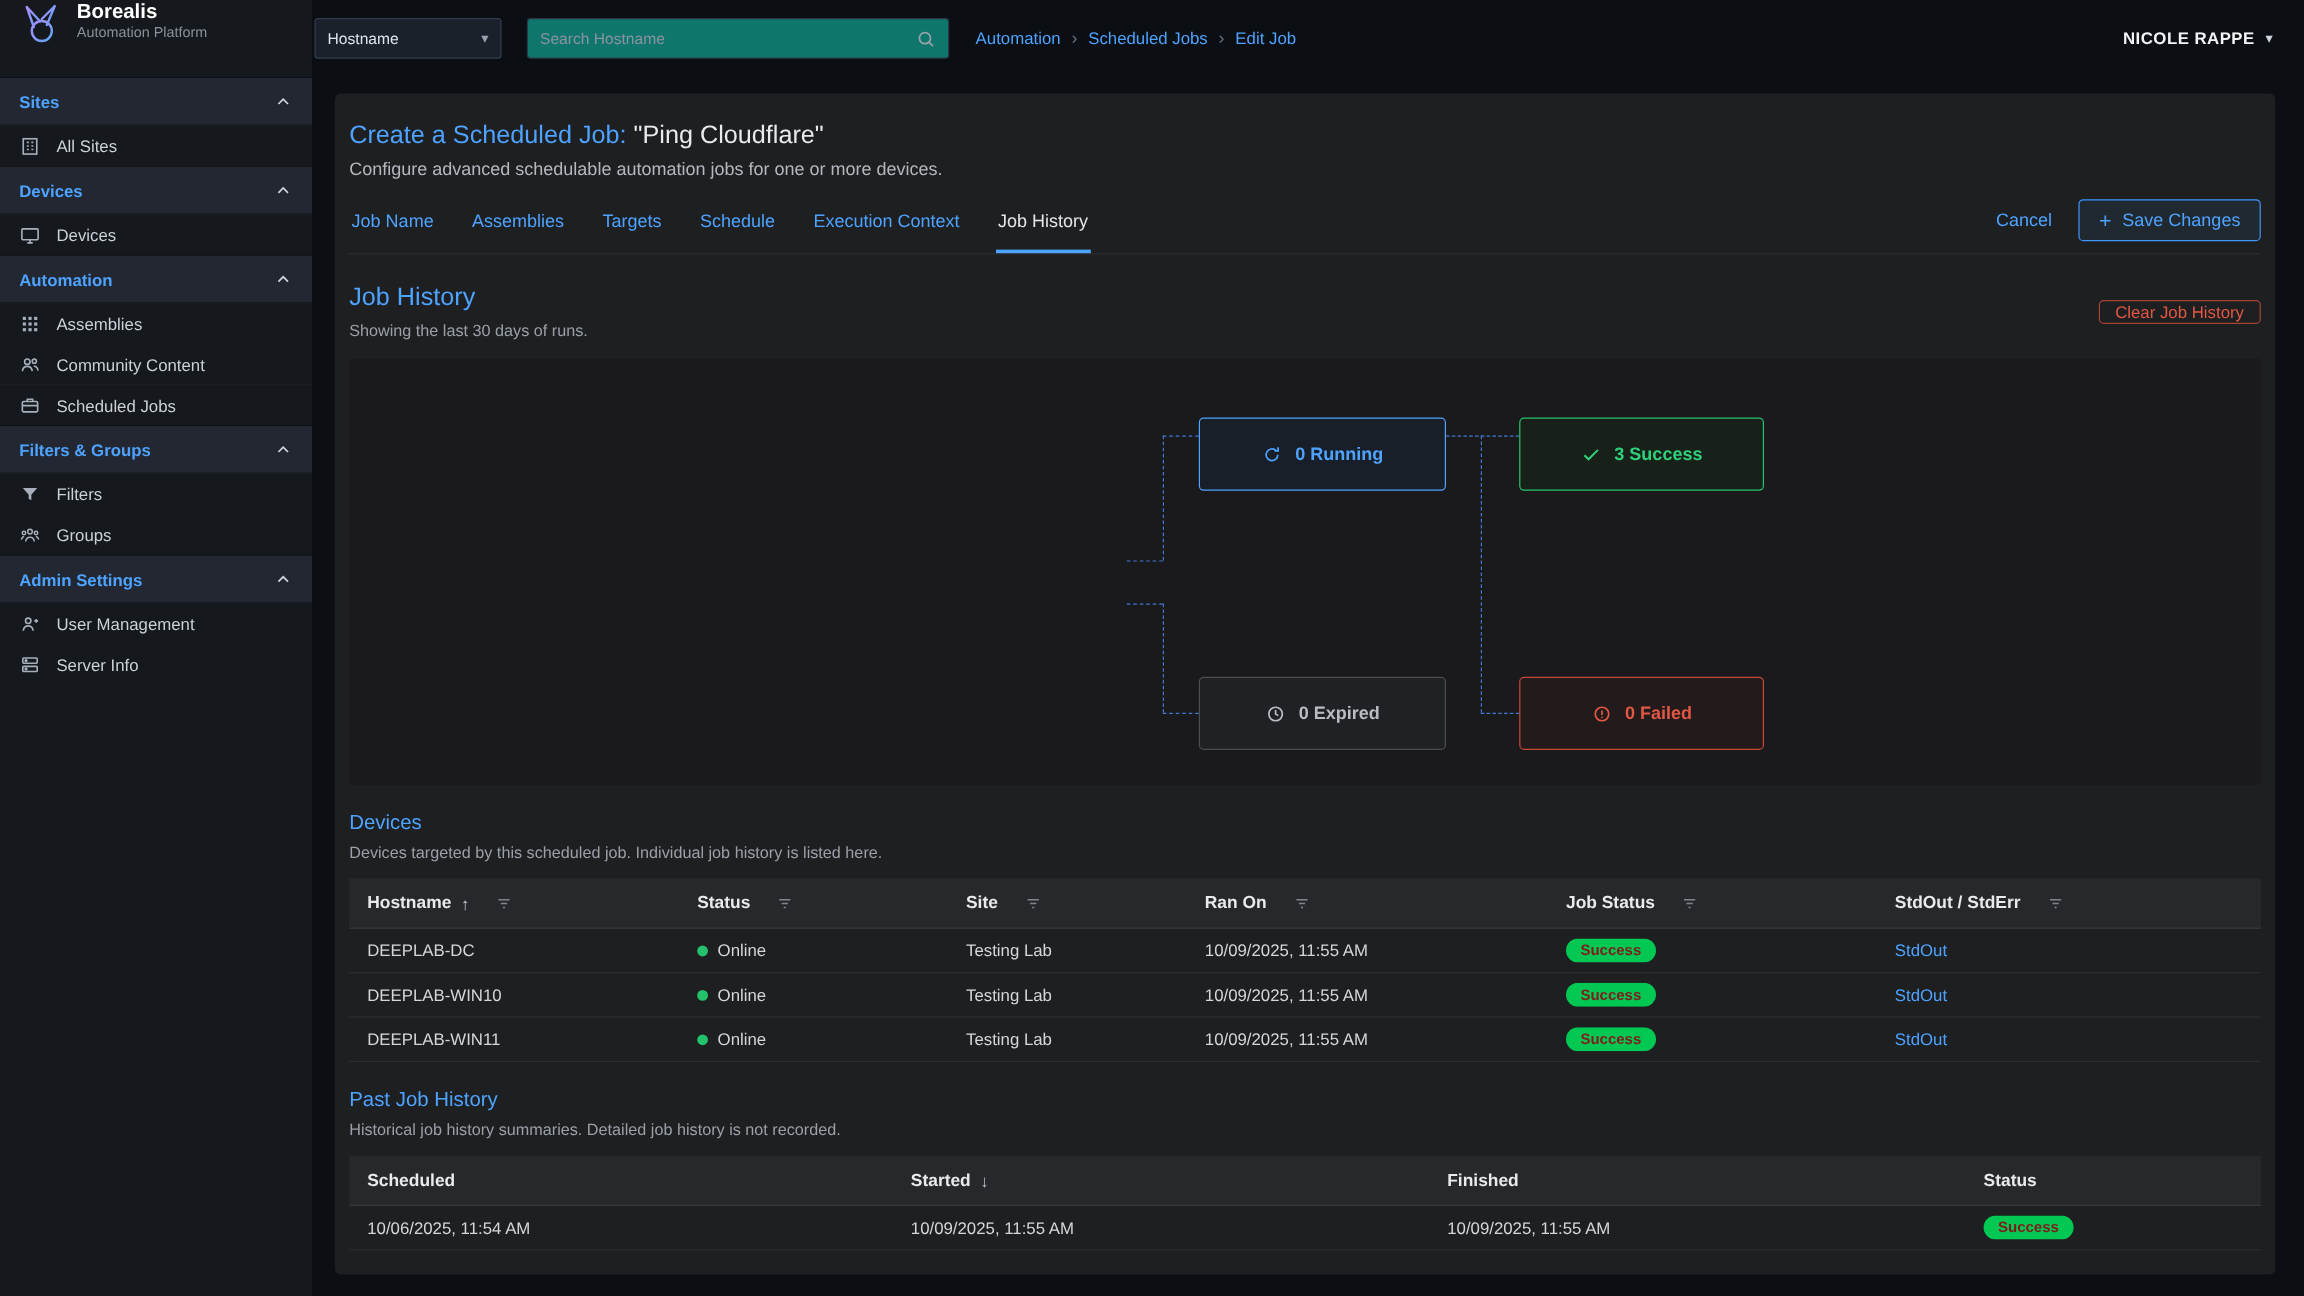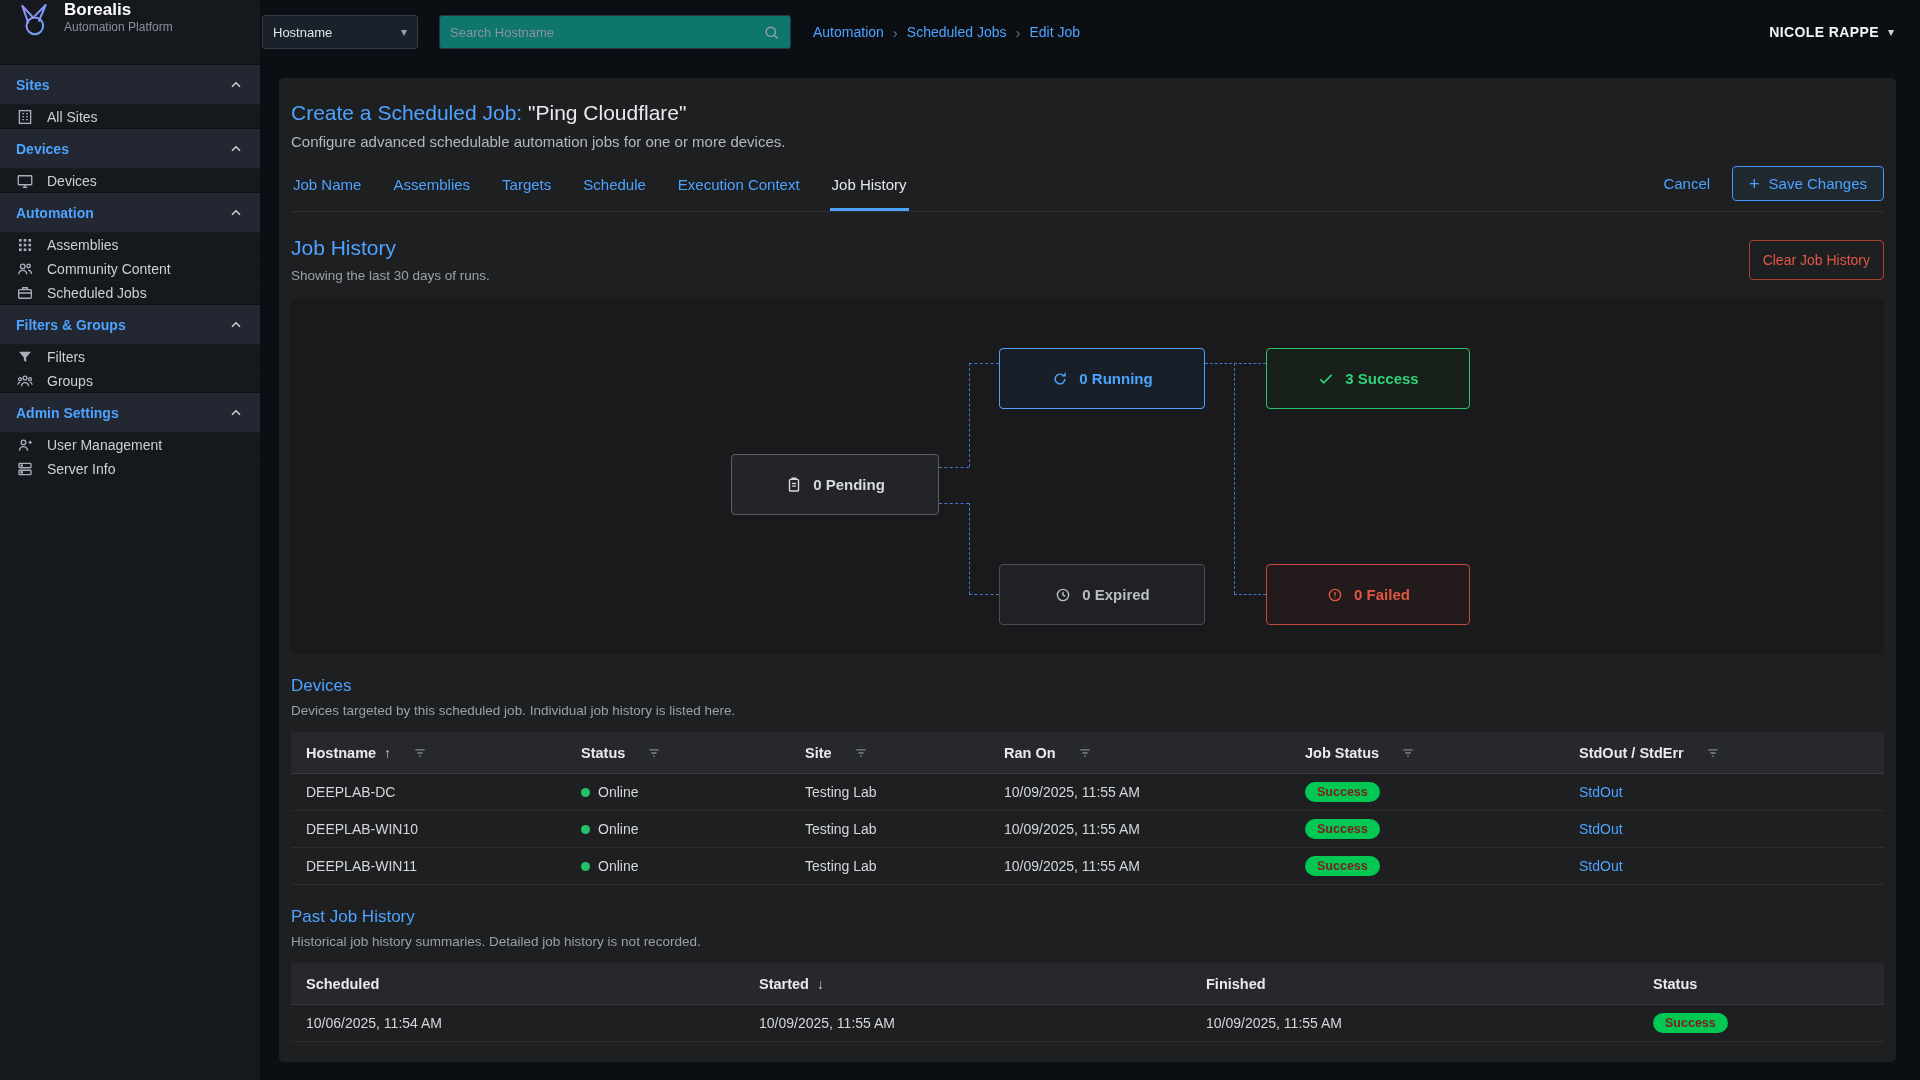--- a/index.html
+++ b/index.html
@@ -21,21 +21,21 @@
   .logo-row { height:64px; display:flex; align-items:flex-start; gap:10px; padding:0 14px; }
   .brand-name { font-size:17px; font-weight:bold; color:#ffffff; line-height:1.15; }
   .brand-tag { font-size:12px; color:#8a919b; }
   .nav-header {
     height:40px; display:flex; align-items:center; justify-content:space-between;
     padding:0 16px; background:#222732; color:#4da3ff; font-size:14px; font-weight:bold;
     border-top:1px solid #0d0f13; cursor:pointer;
   }
   .nav-header .chev { color:#cfd5dc; }
   .nav-item {
-    height:24px; display:flex; align-items:center; gap:13px; padding:0 16px;
+    height:34px; display:flex; align-items:center; gap:13px; padding:0 16px;
     background:#15181d; color:#ccd1d7; font-size:14px; cursor:pointer;
     border-top:1px solid rgba(255,255,255,0.025);
   }
   .nav-item .icon { color:#a7b0ba; }
 
   
   .topbar {
     position:absolute; left:260px; top:0; right:0; height:64px;
     display:flex; align-items:center; padding:0 26px 0 2px; background:#0b0e13;
   }
@@ -88,21 +88,21 @@
     display:flex; align-items:center; gap:9px; height:35px; padding:0 16px;
     border:1px solid #3f96ff; border-radius:4px; background:rgba(77,163,255,0.07);
     color:#4da3ff; font-size:15px; cursor:pointer; font-family:"Liberation Sans", sans-serif;
   }
   .save-btn .plus { font-size:18px; line-height:1; }
 
   .section-head-row { margin-top:24px; display:flex; align-items:center; justify-content:space-between; }
   .jh-heading { font-size:21px; color:#4da3ff; }
   .jh-caption { margin-top:8px; font-size:13.5px; color:#9aa0a8; }
   .clear-btn {
-    height:40px; padding:0 13px; border:1px solid #a84434; border-radius:4px;
+    height:20px; padding:0 13px; border:1px solid #a84434; border-radius:4px;
     background:transparent; color:#e25744; font-size:14px; cursor:pointer;
     font-family:"Liberation Sans", sans-serif;
   }
 
   
   .diagram { margin-top:16px; position:relative; height:355px; background:#1a1a1c; border-radius:3px; }
   .node {
     position:absolute; display:flex; align-items:center; justify-content:center; gap:10px;
     border:1px solid; border-radius:4px; font-size:15px; font-weight:bold; cursor:pointer;
   }
@@ -368,29 +368,20 @@
       <div class="edge-h" style="top:168px; left:648px; width:30px;"></div>
       <div class="edge-v" style="top:64px; left:678px; height:104px;"></div>
       <div class="edge-h" style="top:64px; left:678px; width:30px;"></div>
       <div class="edge-h" style="top:204px; left:648px; width:30px;"></div>
       <div class="edge-v" style="top:204px; left:678px; height:91px;"></div>
       <div class="edge-h" style="top:295px; left:678px; width:30px;"></div>
       <div class="edge-h" style="top:64px; left:914px; width:61px;"></div>
       <div class="edge-v" style="top:64px; left:943px; height:231px;"></div>
       <div class="edge-h" style="top:295px; left:943px; width:32px;"></div>
 
-      <div class="node node-pending">
-        <span class="nicon">
-            <svg width="18" height="18" viewBox="0 0 24 24" fill="none" stroke="currentColor" stroke-width="1.9">
-              <rect x="6" y="4.5" width="12" height="15.5" rx="1.5"></rect>
-              <path d="M9.5 4.5V3h5v1.5M9.5 10h5M9.5 13.5h5"></path>
-            </svg>
-          </span>
-        <span>0 Pending</span>
-      </div>
       <div class="node node-running">
         <span class="nicon">
             <svg width="18" height="18" viewBox="0 0 24 24" fill="none" stroke="currentColor" stroke-width="1.9">
               <path d="M18.5 12a6.5 6.5 0 1 1-1.9-4.6"></path>
               <path d="M18.8 3.6v4h-4"></path>
             </svg>
           </span>
         <span>0 Running</span>
       </div>
       <div class="node node-success">

